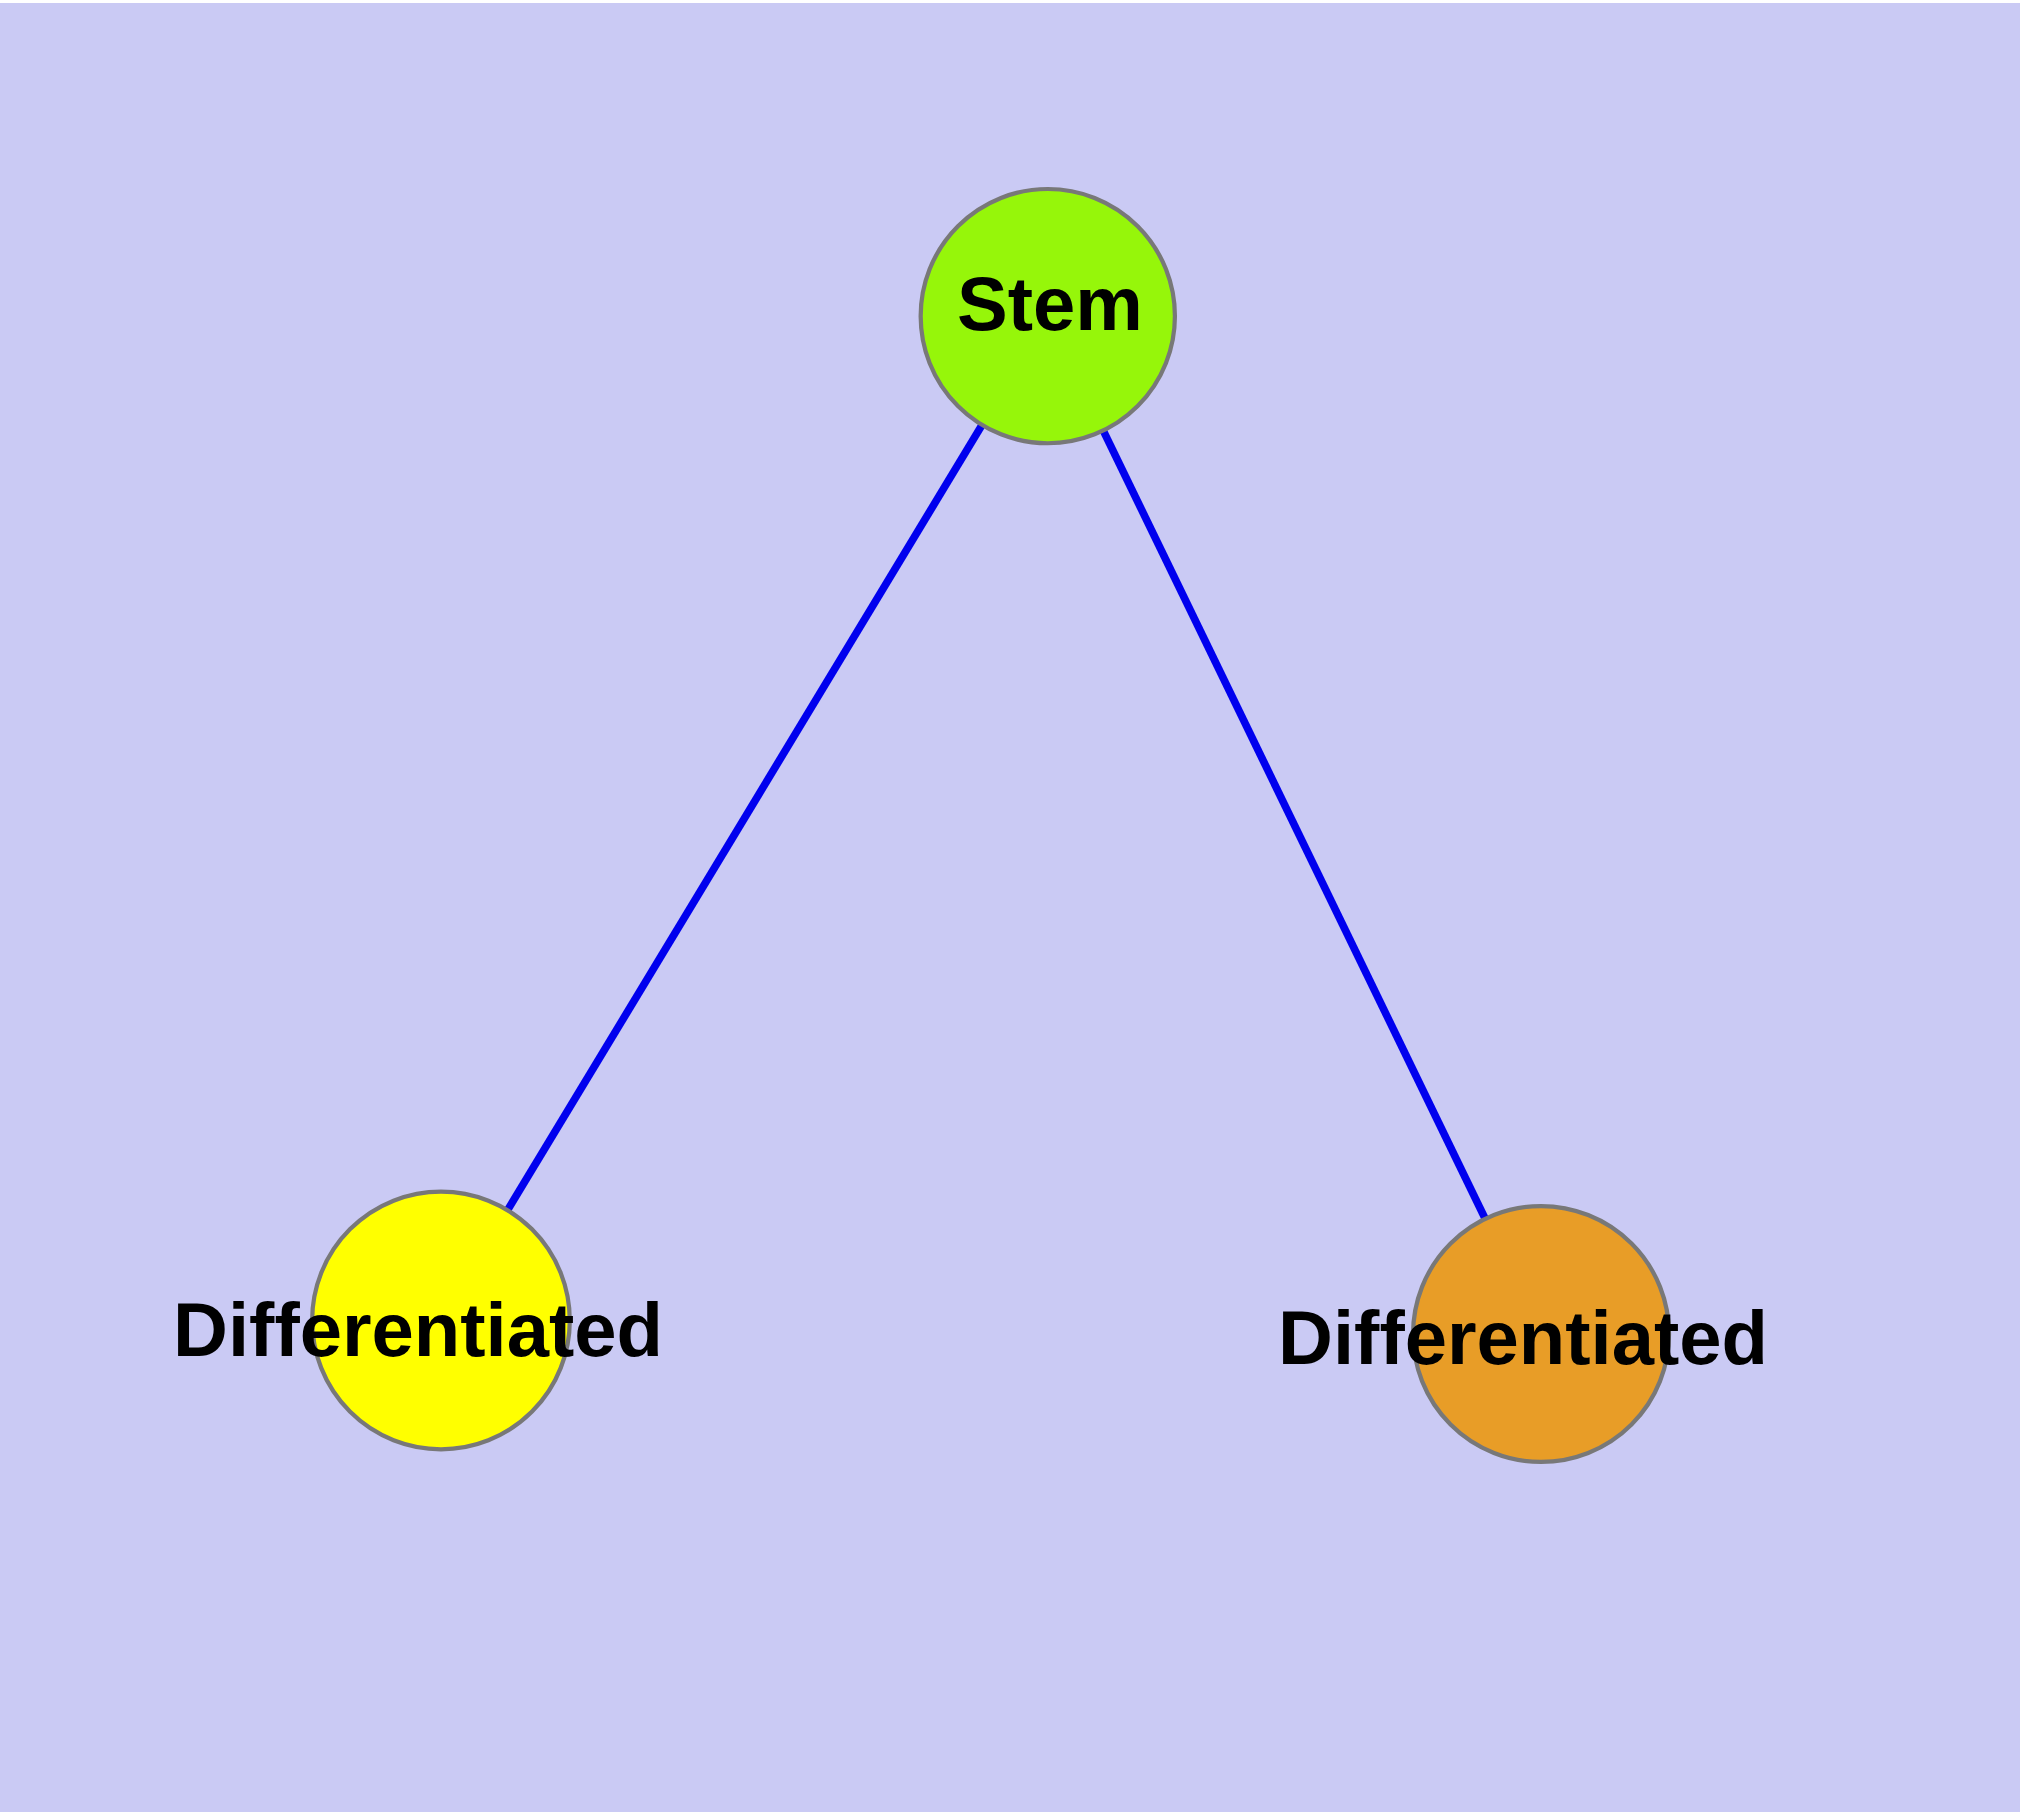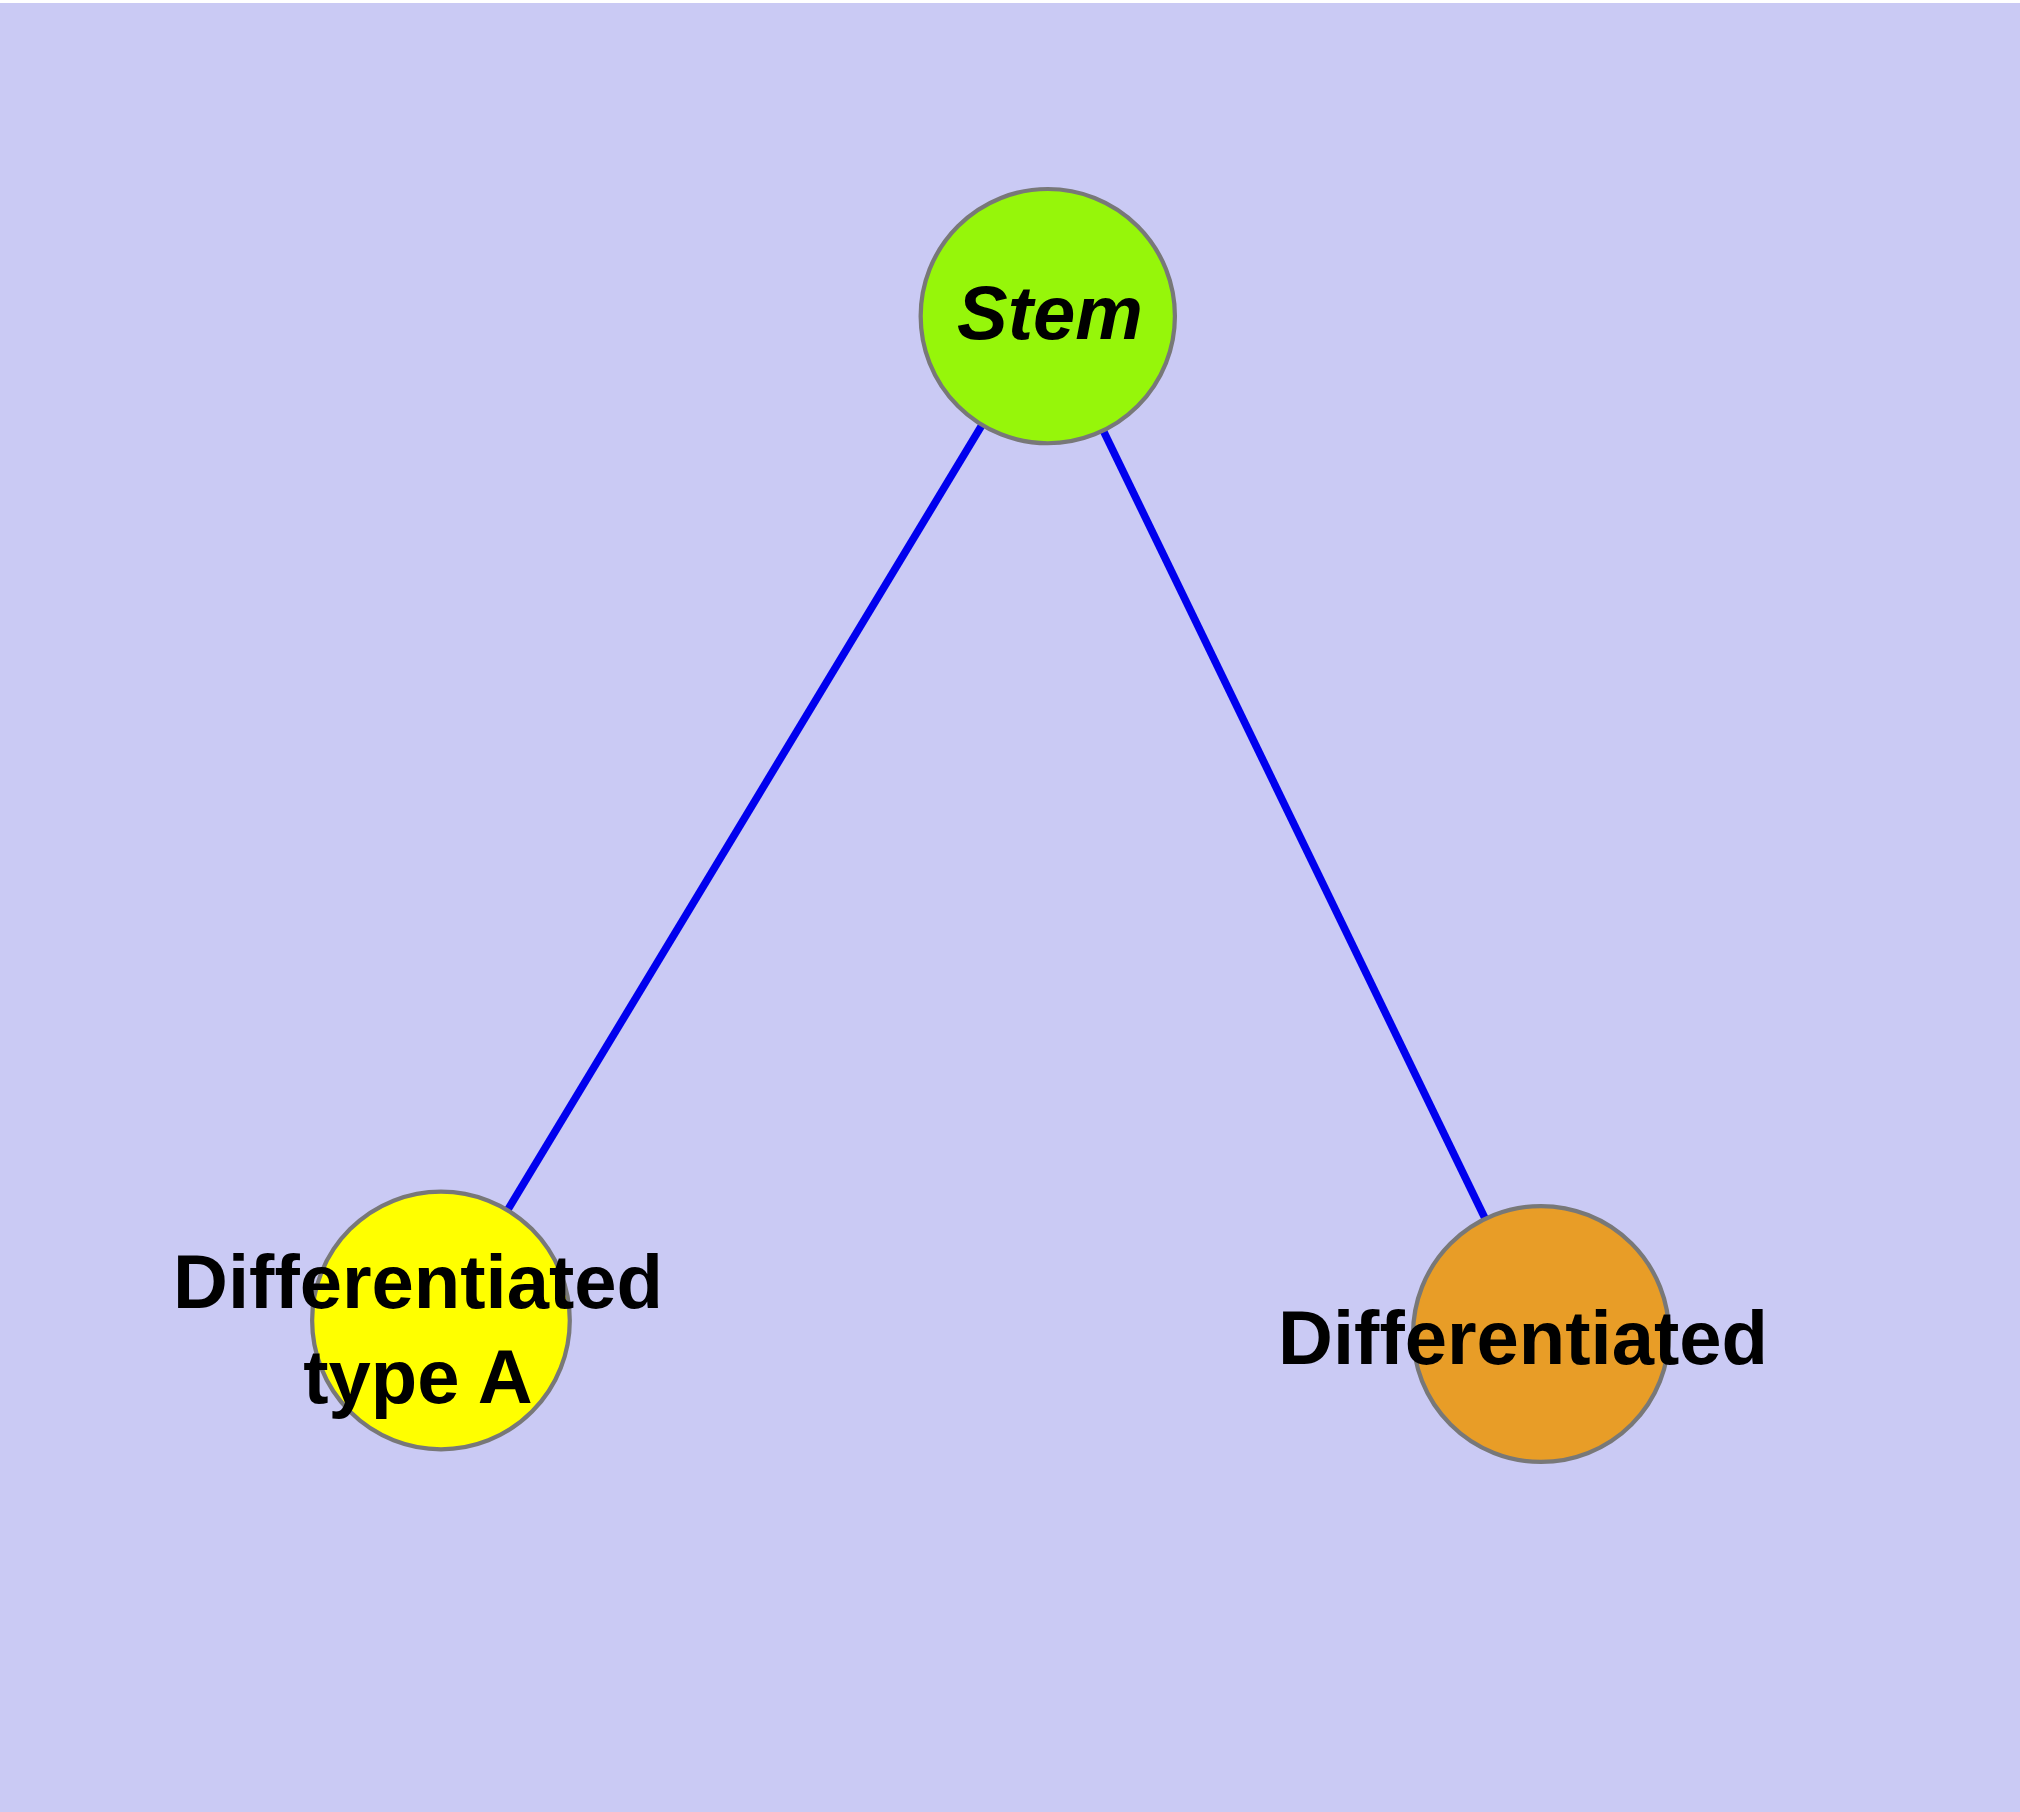--- a/index.html
+++ b/index.html
@@ -62,25 +62,24 @@
   <svg class="graph" viewBox="0 0 2384 2138" xmlns="http://www.w3.org/2000/svg">
 
     <line x1="1236" y1="373" x2="520" y2="1558" stroke-width="9" stroke="#0000EE"></line>
     <line x1="1236" y1="373" x2="1818" y2="1574" stroke-width="9" stroke="#0000EE"></line>
 
     <circle cx="1236" cy="373" r="150" stroke-width="5" fill="#96F60A" stroke="#787878"></circle>
     <circle cx="520" cy="1558" r="152" stroke-width="5" fill="#FFFF00" stroke="#787878"></circle>
     <circle cx="1818" cy="1574" r="151" stroke-width="5" fill="#E89D27" stroke="#787878"></circle>
   </svg>
 
-  <div class="node-label" style="left:1050px; top:312px;font-style:italic;">Stem</div>
+  <div class="node-label" style="left:1050px; top:303px;">Stem</div>
 
   <div class="node-label" style="left:418px; top:1329px;">
     <div>Differentiated</div>
-    <div>type A</div>
   </div>
 
   <div class="node-label" style="left:1523px; top:1337px;">
     <div>Differentiated</div>
   </div>
 
 </div>
 
 
 </body></html>

